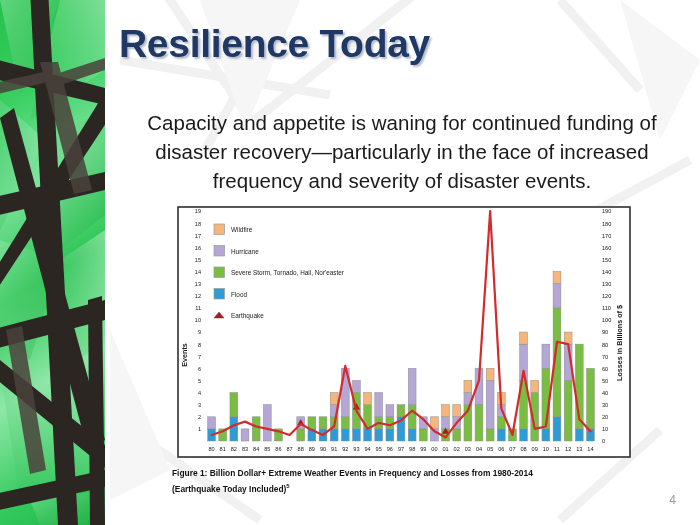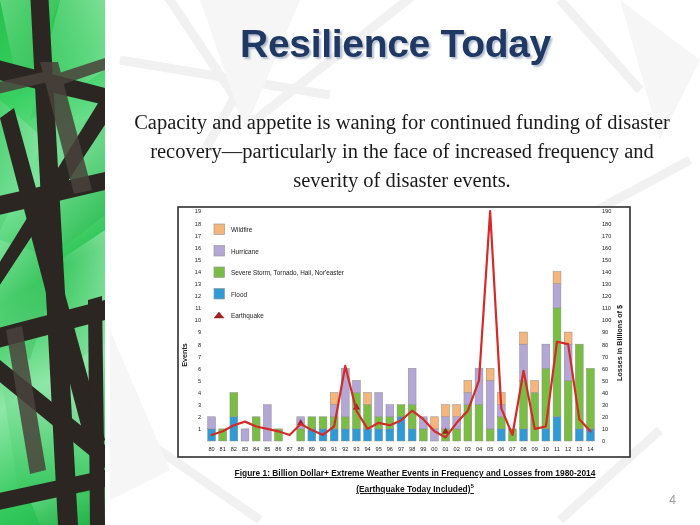--- a/index.html
+++ b/index.html
@@ -35,40 +35,40 @@
     height: 525px;
     overflow: hidden;
     background: linear-gradient(150deg, #25C04A 0%, #39D061 18%, #7FE49E 34%,
                                 #2BC553 52%, #8FE8A8 70%, #33C95C 88%, #1FB344 100%);
   }
   #side-band svg { display: block; }
 
   
   #title {
     position: absolute;
-    left: 108px;
+    left: 119px;
     top: 22px;
     width: 575px;
-    text-align: center;
+    text-align: left;
     font-family: "Liberation Sans", sans-serif;
     font-size: 39px;
     font-weight: bold;
     color: #1F3864;
     letter-spacing: -0.3px;
     text-shadow: 2px 2px 2px rgba(120,135,165,0.55);
   }
 
   
   #body-text {
     position: absolute;
     left: 124px;
     top: 108px;
     width: 556px;
     text-align: center;
-    font-family: Liberation Serif, serif;
+    font-family: Liberation Sans, sans-serif;
     font-size: 20.5px;
     line-height: 29px;
     color: #1A1A1A;
   }
 
   
   #chart-figure {
     position: absolute;
     left: 172px;
     top: 203px;
@@ -76,30 +76,28 @@
     height: 305px;
   }
   #chart-box {
     position: absolute;
     left: 0; top: 0;
     width: 462px;
     height: 258px;
   }
   #chart-caption {
     position: absolute;
-    left: 12px;
+    left: 0;
     top: 264px;
     width: 462px;
-    text-align: center;
     font-family: "Liberation Sans", sans-serif;
     font-size: 8.4px;
     font-weight: bold;
     line-height: 13px;
     color: #111111;
-    text-decoration: underline;
   }
   #chart-caption sup { font-size: 6px; }
 
   
   #page-number {
     position: absolute;
     right: 24px;
     bottom: 18px;
     font-family: "Liberation Sans", sans-serif;
     font-size: 12px;

